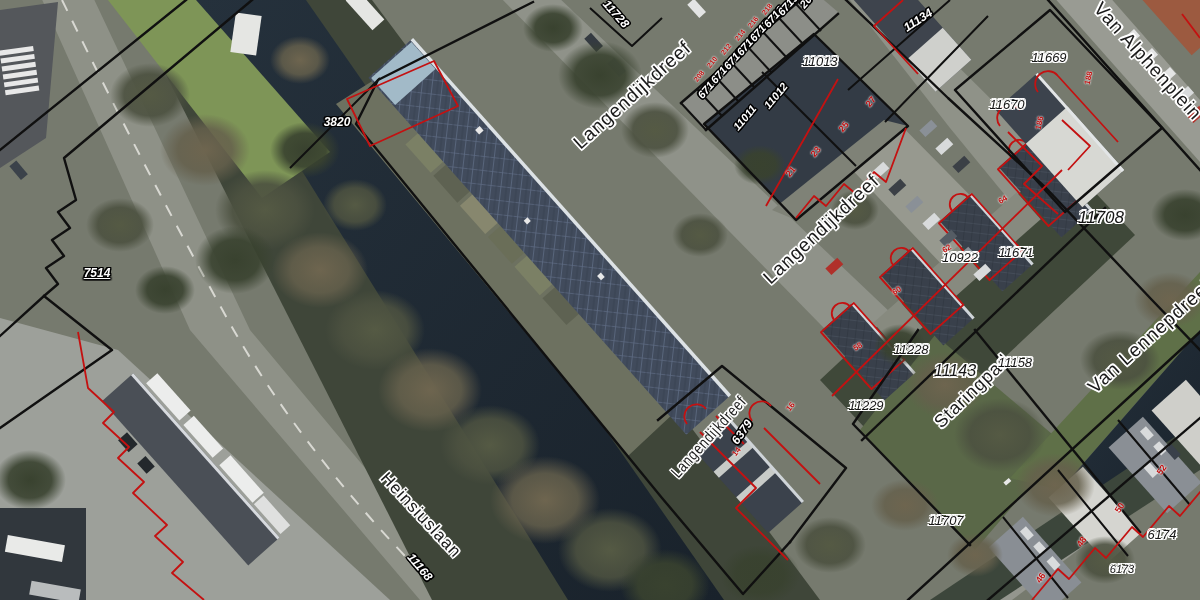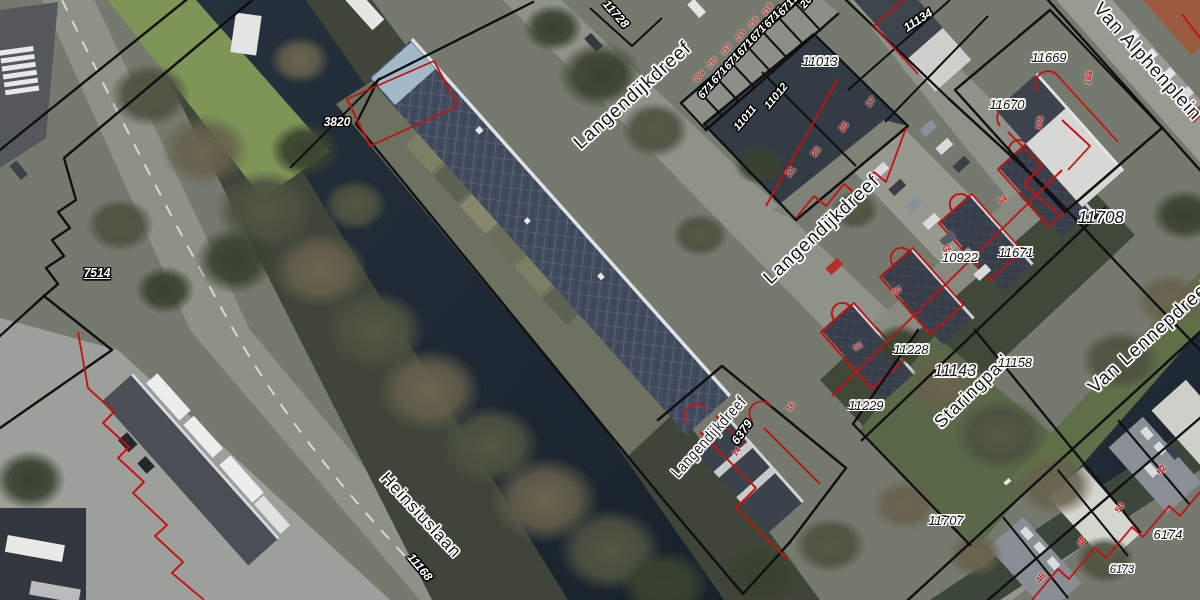--- a/index.html
+++ b/index.html
@@ -352,21 +352,21 @@
         <span class="lbl pdark" style="left: 1049px; top: 57px; font-size: 13px; transform: translate(-50%, -50%) rotate(0deg) scaleX(1);">11669</span>
         <span class="lbl pdark" style="left: 1007px; top: 104px; font-size: 13px; transform: translate(-50%, -50%) rotate(0deg) scaleX(1);">11670</span>
         <span class="lbl pdark" style="left: 1101px; top: 217px; font-size: 17px; transform: translate(-50%, -50%) rotate(0deg) scaleX(1);">11708</span>
         <span class="lbl pdark" style="left: 960px; top: 257px; font-size: 13px; transform: translate(-50%, -50%) rotate(0deg) scaleX(1);">10922</span>
         <span class="lbl pdark" style="left: 1016px; top: 252px; font-size: 13px; transform: translate(-50%, -50%) rotate(0deg) scaleX(1);">11671</span>
         <span class="lbl pdark" style="left: 1015px; top: 322px; font-size: 13px; transform: translate(-50%, -50%) rotate(0deg) scaleX(1); margin-top: 40px;">11158</span>
         <span class="lbl pdark" style="left: 911px; top: 349px; font-size: 13px; transform: translate(-50%, -50%) rotate(0deg) scaleX(1);">11228</span>
         <span class="lbl pdark" style="left: 866px; top: 405px; font-size: 13px; transform: translate(-50%, -50%) rotate(0deg) scaleX(1);">11229</span>
         <span class="lbl pdark" style="left: 955px; top: 371px; font-size: 16px; transform: translate(-50%, -50%) rotate(0deg) scaleX(1);">11143</span>
         <span class="lbl pdark" style="left: 946px; top: 476px; font-size: 13px; transform: translate(-50%, -50%) rotate(0deg) scaleX(1); margin-top: 44px;">11707</span>
-        <span class="lbl pdark" style="left: 1162px; top: 534px; font-size: 13px; transform: translate(-50%, -50%) rotate(0deg) scaleX(1); padding-left: 12px;">6174</span>
+        <span class="lbl pdark" style="left: 1162px; top: 534px; font-size: 13px; transform: translate(-50%, -50%) rotate(0deg) scaleX(1);">6174</span>
         <span class="lbl pdark" style="left: 1122px; top: 569px; font-size: 11px; transform: translate(-50%, -50%) rotate(0deg) scaleX(1);">6173</span>
       </div>
     <div>
         <span class="lbl plight" style="left: 97px; top: 273px; font-size: 12px; transform: translate(-50%, -50%) rotate(0deg) scaleX(1); text-decoration: underline;">7514</span>
         <span class="lbl plight" style="left: 337px; top: 122px; font-size: 12px; transform: translate(-50%, -50%) rotate(0deg) scaleX(1);">3820</span>
         <span class="lbl plight" style="left: 616px; top: 14px; font-size: 12px; transform: translate(-50%, -50%) rotate(48deg) scaleX(1);">11728</span>
         <span class="lbl plight" style="left: 918px; top: 20px; font-size: 12px; transform: translate(-50%, -50%) rotate(-33deg) scaleX(1);">11134</span>
         <span class="lbl plight" style="left: 708px; top: 88px; font-size: 11px; transform: translate(-50%, -50%) rotate(-48deg) scaleX(1);">6713</span>
         <span class="lbl plight" style="left: 721px; top: 73px; font-size: 11px; transform: translate(-50%, -50%) rotate(-48deg) scaleX(1);">6714</span>
         <span class="lbl plight" style="left: 734px; top: 59px; font-size: 11px; transform: translate(-50%, -50%) rotate(-48deg) scaleX(1);">6715</span>

